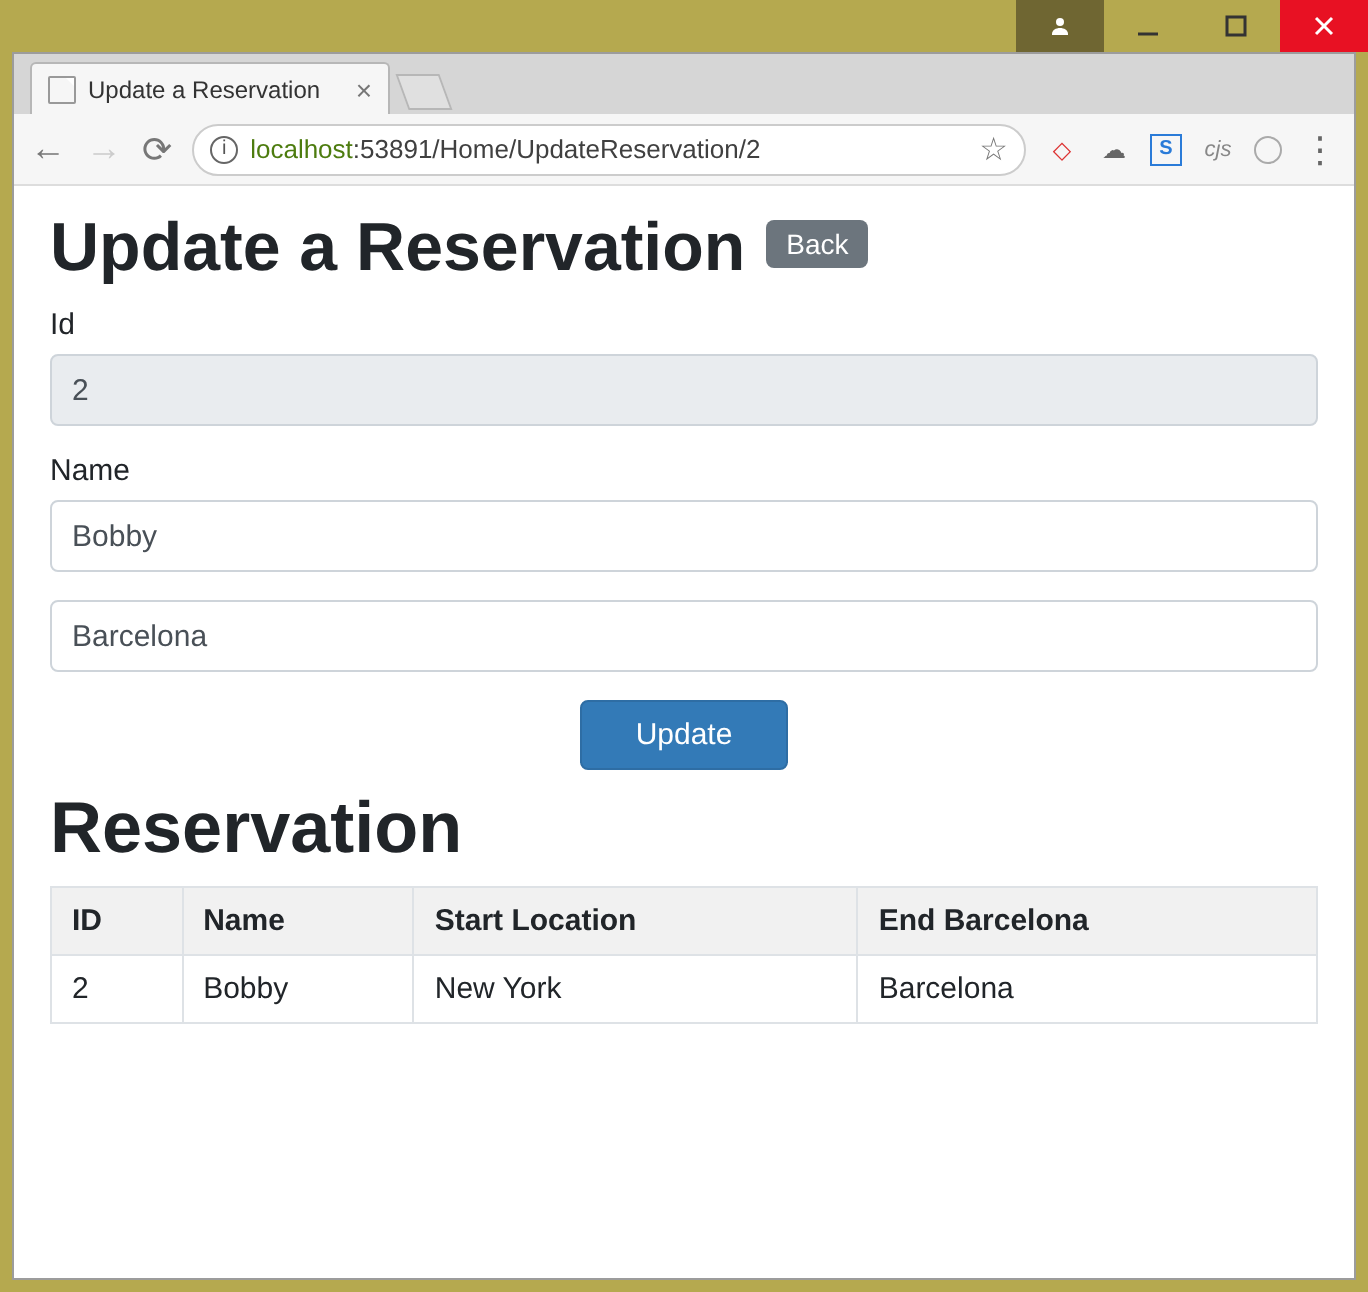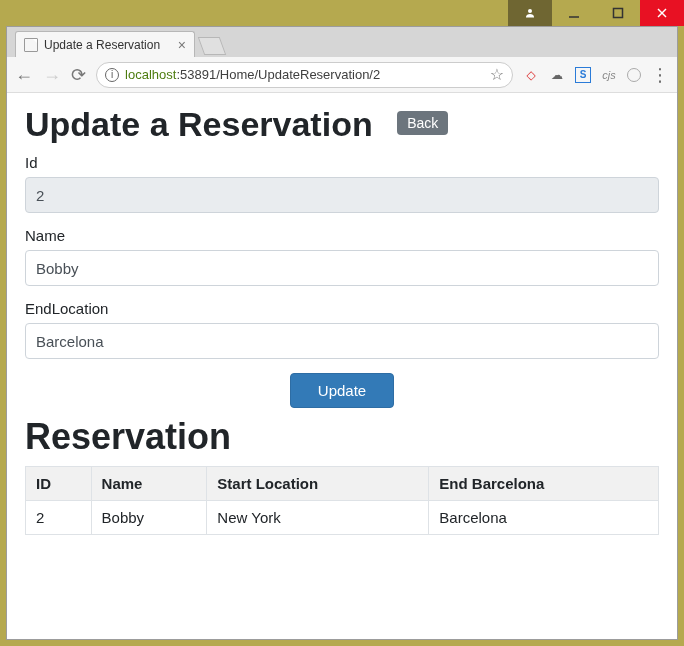--- a/index.html
+++ b/index.html
@@ -134,21 +134,21 @@
     margin: 4px 0 10px 0;
   }
   .back-btn {
     display:inline-block;
     background:#6c757d;
     color:#fff;
     font-size:14px;
     padding: 4px 10px;
     border-radius:4px;
     vertical-align: 8px;
-    margin-left: 20px;
+    margin-left: 6px;
     cursor:pointer;
   }
   .form-group { margin-bottom: 14px; }
   .form-group label {
     display:block;
     font-size: 15px;
     margin-bottom: 6px;
   }
   .form-control {
     width:100%;
@@ -256,21 +256,20 @@
 
     <div class="form-group">
       <label>Id</label>
       <input class="form-control" readonly="" value="2" style="">
     </div>
     <div class="form-group">
       <label>Name</label>
       <input class="form-control" value="Bobby" style="">
     </div>
     <div class="form-group">
-      <label>EndLocation</label>
       <input class="form-control" value="Barcelona" style="">
     </div>
 
     <div class="btn-row">
       <button class="btn-primary">Update</button>
     </div>
 
     <h2>Reservation</h2>
     <table>
       <thead>

